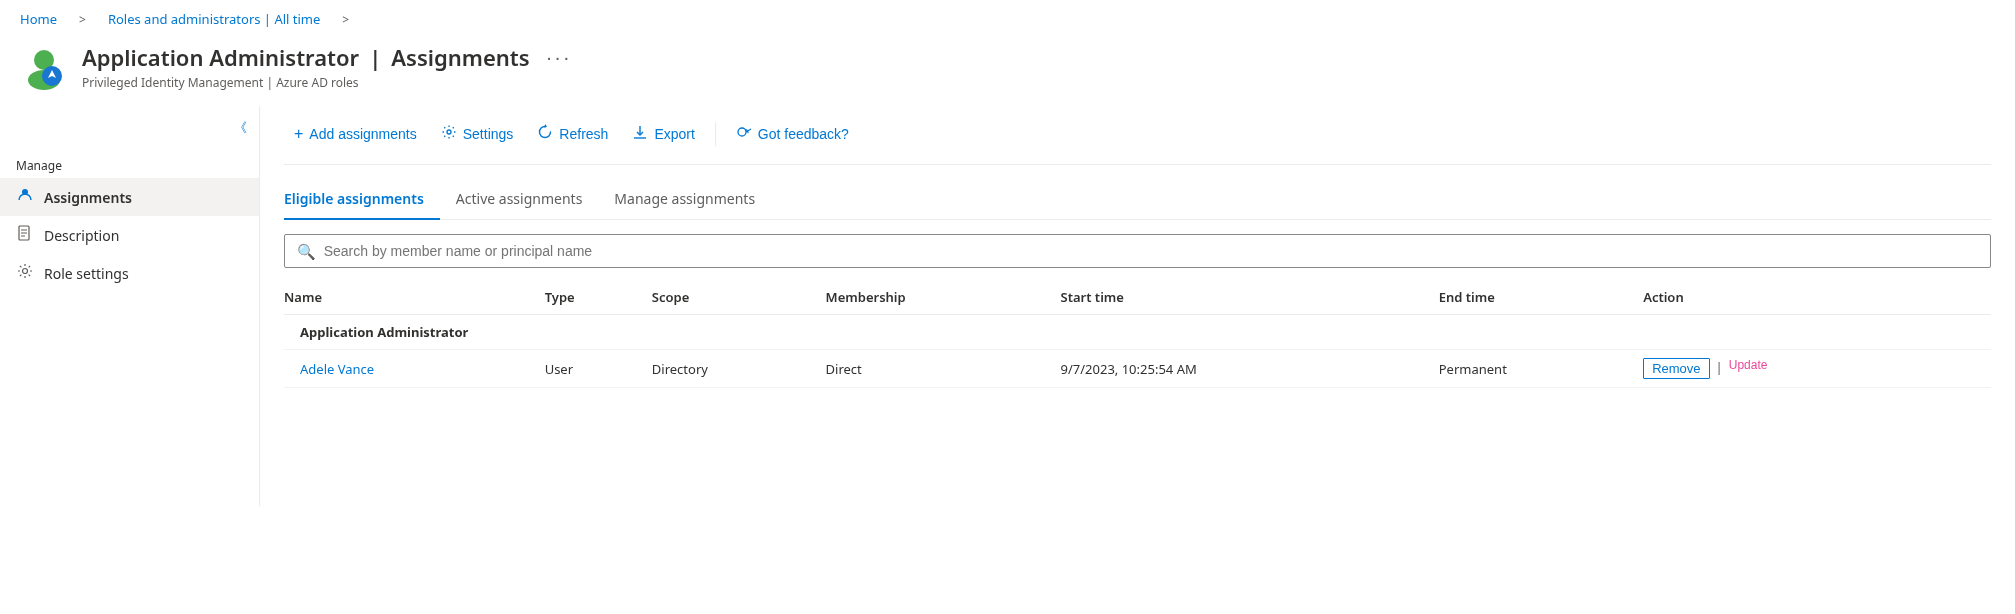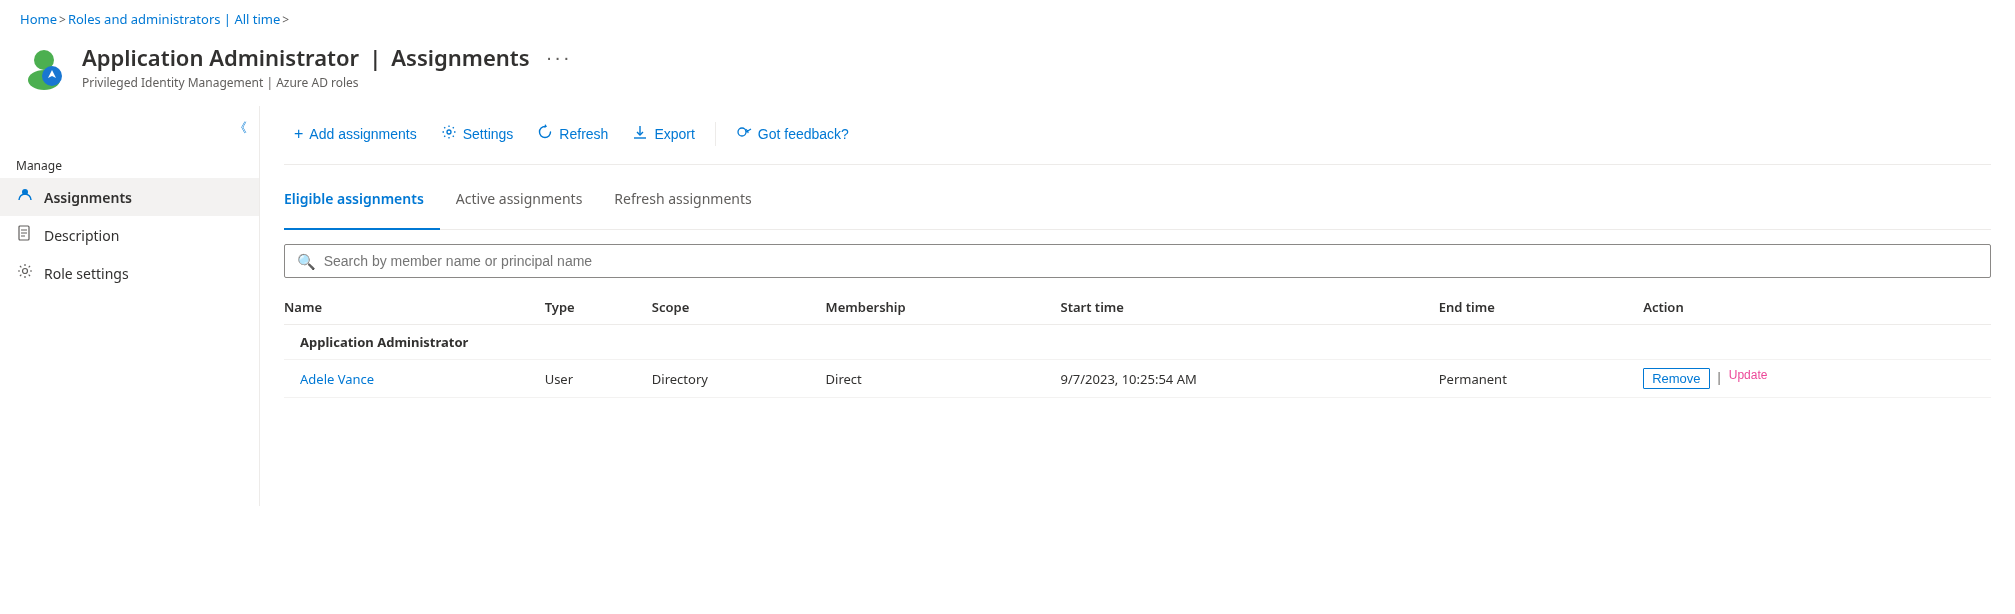--- a/index.html
+++ b/index.html
@@ -1,20 +1,20 @@
 <!DOCTYPE html>
 <html><head>
   <meta charset="utf-8">
   <style>
     * { box-sizing: border-box; margin: 0; padding: 0; }
     body { font-family: 'Segoe UI', system-ui, sans-serif; font-size: 14px; color: #323130; background: #fff; }
 
     
     .breadcrumb {
-      display: flex; align-items: center; gap: 2px;
+      display: flex; align-items: center; gap: 22px;
       padding: 10px 20px 6px 20px;
       font-size: 13px;
     }
     .breadcrumb a { color: #0078d4; text-decoration: none; }
     .breadcrumb .sep { color: #605e5c; font-size: 12px; }
 
     
     .page-header {
       display: flex; align-items: flex-start; padding: 8px 20px 12px 20px; gap: 14px;
     }
@@ -78,21 +78,21 @@
     .toolbar-separator {
       width: 1px; height: 24px; background: #edebe9; margin: 0 6px;
     }
     .toolbar-icon { font-size: 16px; }
 
     
     .tabs {
       display: flex; gap: 0; margin-top: 16px; border-bottom: 1px solid #edebe9;
     }
     .tab {
-      padding: 8px 16px 20px 16px; cursor: pointer; font-size: 14px;
+      padding: 8px 16px 10px 16px; cursor: pointer; font-size: 14px;
       color: #605e5c; border-bottom: 2px solid transparent; margin-bottom: -1px;
     }
     .tab.active {
       color: #0078d4; font-weight: 600; border-bottom: 2px solid #0078d4;
     }
     .tab:first-child { padding-left: 0; }
 
     
     .search-bar {
       display: flex; align-items: center; gap: 8px;
@@ -267,21 +267,21 @@
     </div>
 
     <div class="tabs">
       <div class="tab active">
         <span>Eligible assignments</span>
       </div>
       <div class="tab">
         <span>Active assignments</span>
       </div>
       <div class="tab">
-        <span>Refresh assignments</span>
+        <span>Manage assignments</span>
       </div>
     </div>
 
     <div class="search-bar">
       <span class="search-icon">🔍</span>
       <input type="text" placeholder="Search by member name or principal name" style="">
     </div>
 
     <table class="data-table">
       <thead>

